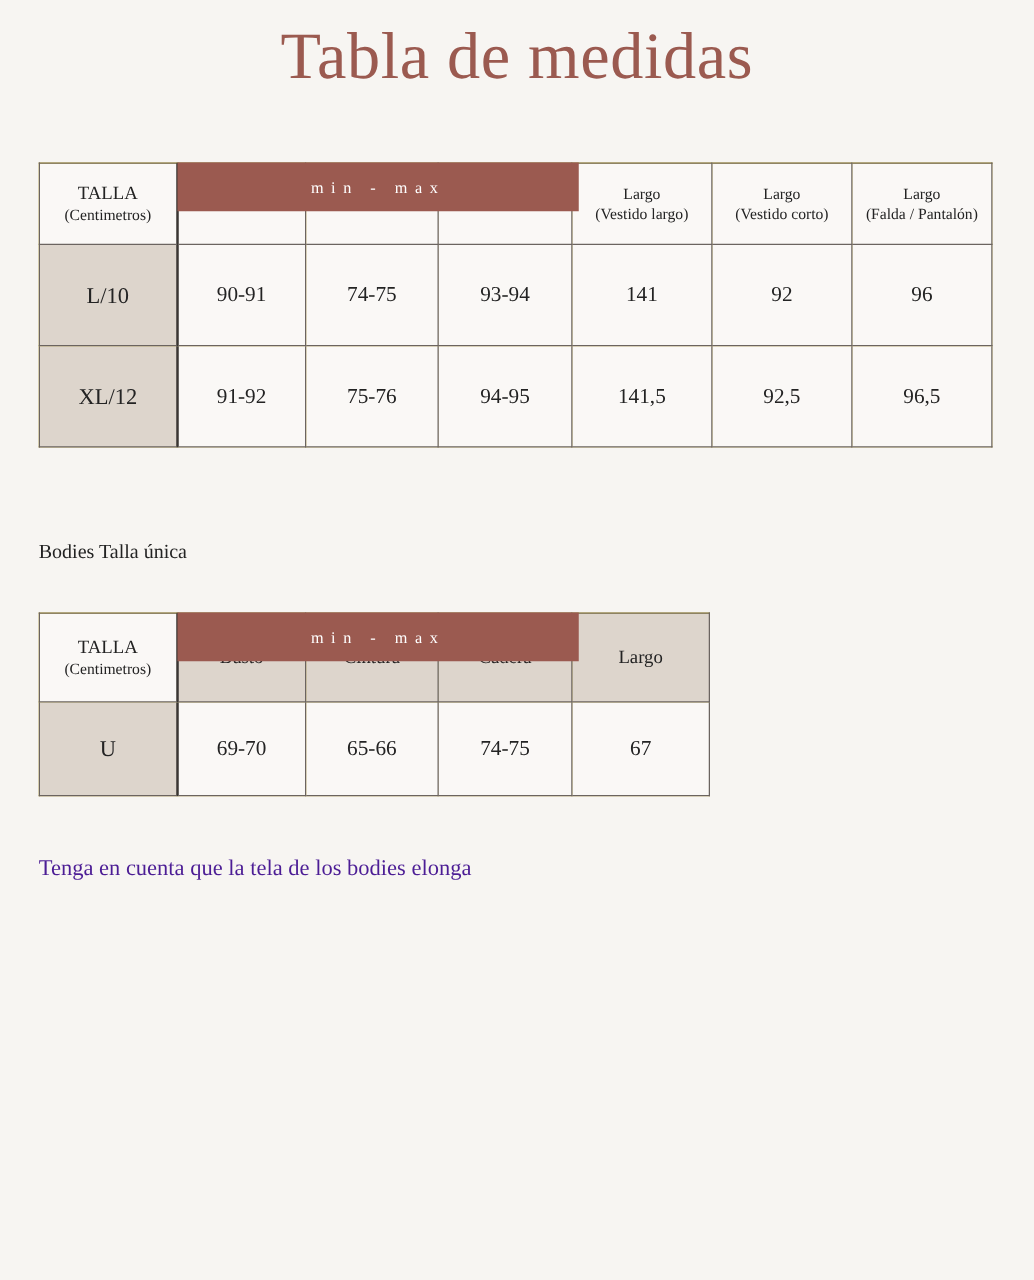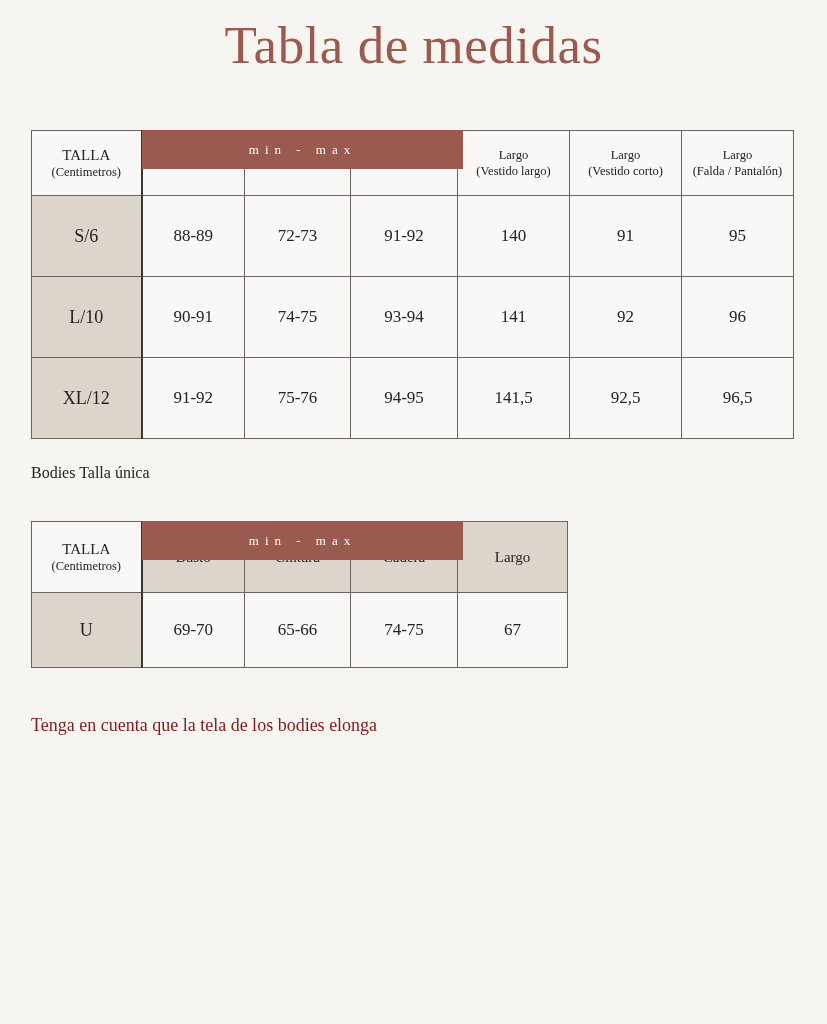--- a/index.html
+++ b/index.html
@@ -109,21 +109,21 @@
   #table-one thead td { height: 64px; }
   #table-one tbody td { height: 80px; }
   #table-one td.col-div   { border-right: 2px solid #3a3633; }
   #table-one tbody tr td  { border-top: 1px solid #6b6460; }
 
   
   .bodies-label {
     font-size: 16px;
     color: #232323;
     padding-left: 31px;
-    margin-top: 25px;
+    margin-top: 75px;
   }
 
   
   #table-two-block {
     margin-top: 26px;
     padding-left: 31px;
   }
   #table-two-band {
     left: 142px;
     top: 0;
@@ -143,21 +143,21 @@
   #table-two tbody td { height: 74px; }
   #table-two td.beige-hdr { background: #ddd5cc !important; }
   #table-two td.col-div { border-right: 2px solid #3a3633; }
 
   
   .footnote {
     padding-left: 31px;
     margin-top: 44px;
     font-size: 18px;
     line-height: 1.5;
-    color: #7f1d1d;
+    color: #4c1d95;
   }
   .footnote div { white-space: nowrap; }
 </style>
 </head>
 <body>
 
 <h1 class="page-title">Tabla de medidas</h1>
 
 <div class="table-block" id="table-one-block">
 
@@ -191,29 +191,20 @@
           <span class="sub">(Vestido corto)</span>
         </td>
         <td class="hdr-small">
           <span>Largo</span>
           <span class="sub">(Falda / Pantalón)</span>
         </td>
       </tr>
     </thead>
     <tbody>
       <tr>
-        <td class="size-cell col-div">S/6</td>
-        <td class="val-cell">88-89</td>
-        <td class="val-cell">72-73</td>
-        <td class="val-cell">91-92</td>
-        <td class="val-cell">140</td>
-        <td class="val-cell">91</td>
-        <td class="val-cell">95</td>
-      </tr>
-      <tr>
         <td class="size-cell col-div">L/10</td>
         <td class="val-cell">90-91</td>
         <td class="val-cell">74-75</td>
         <td class="val-cell">93-94</td>
         <td class="val-cell">141</td>
         <td class="val-cell">92</td>
         <td class="val-cell">96</td>
       </tr>
       <tr>
         <td class="size-cell col-div">XL/12</td>

